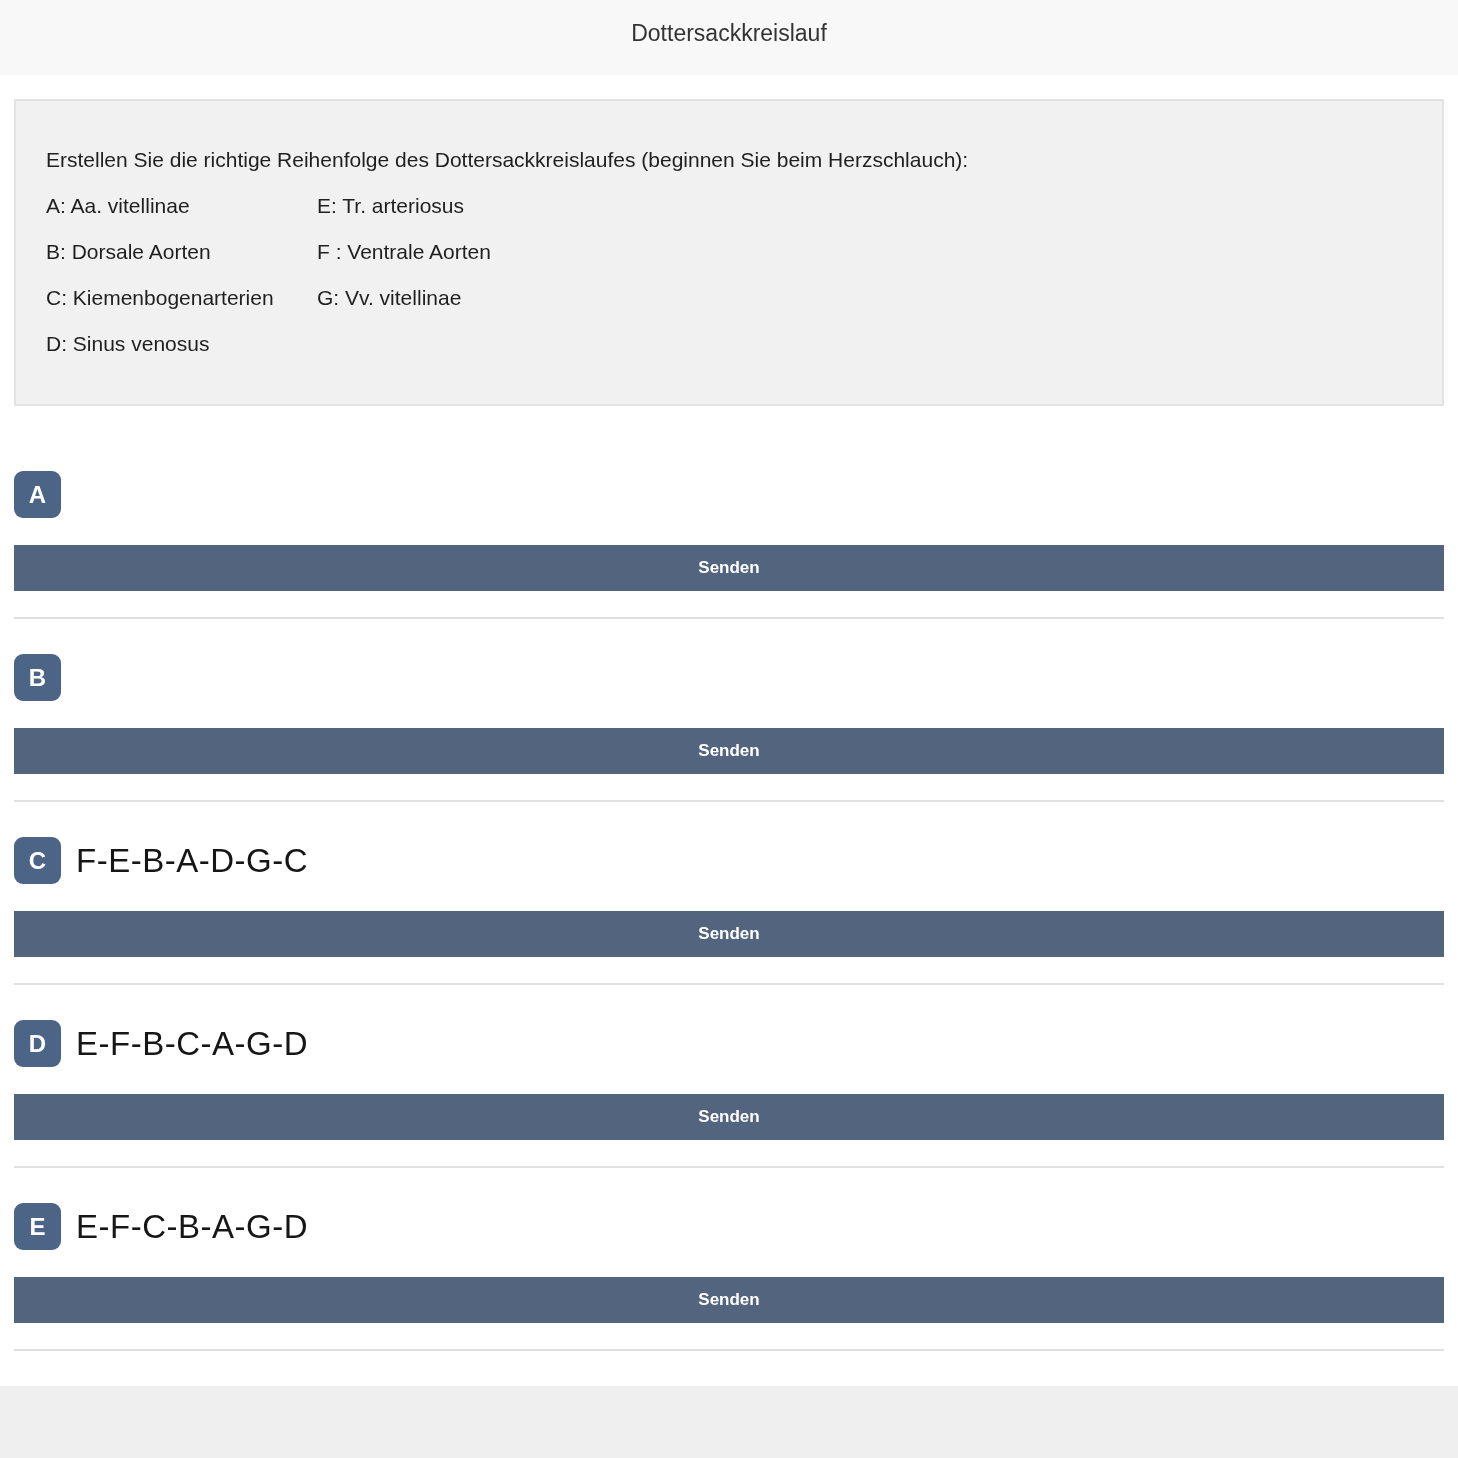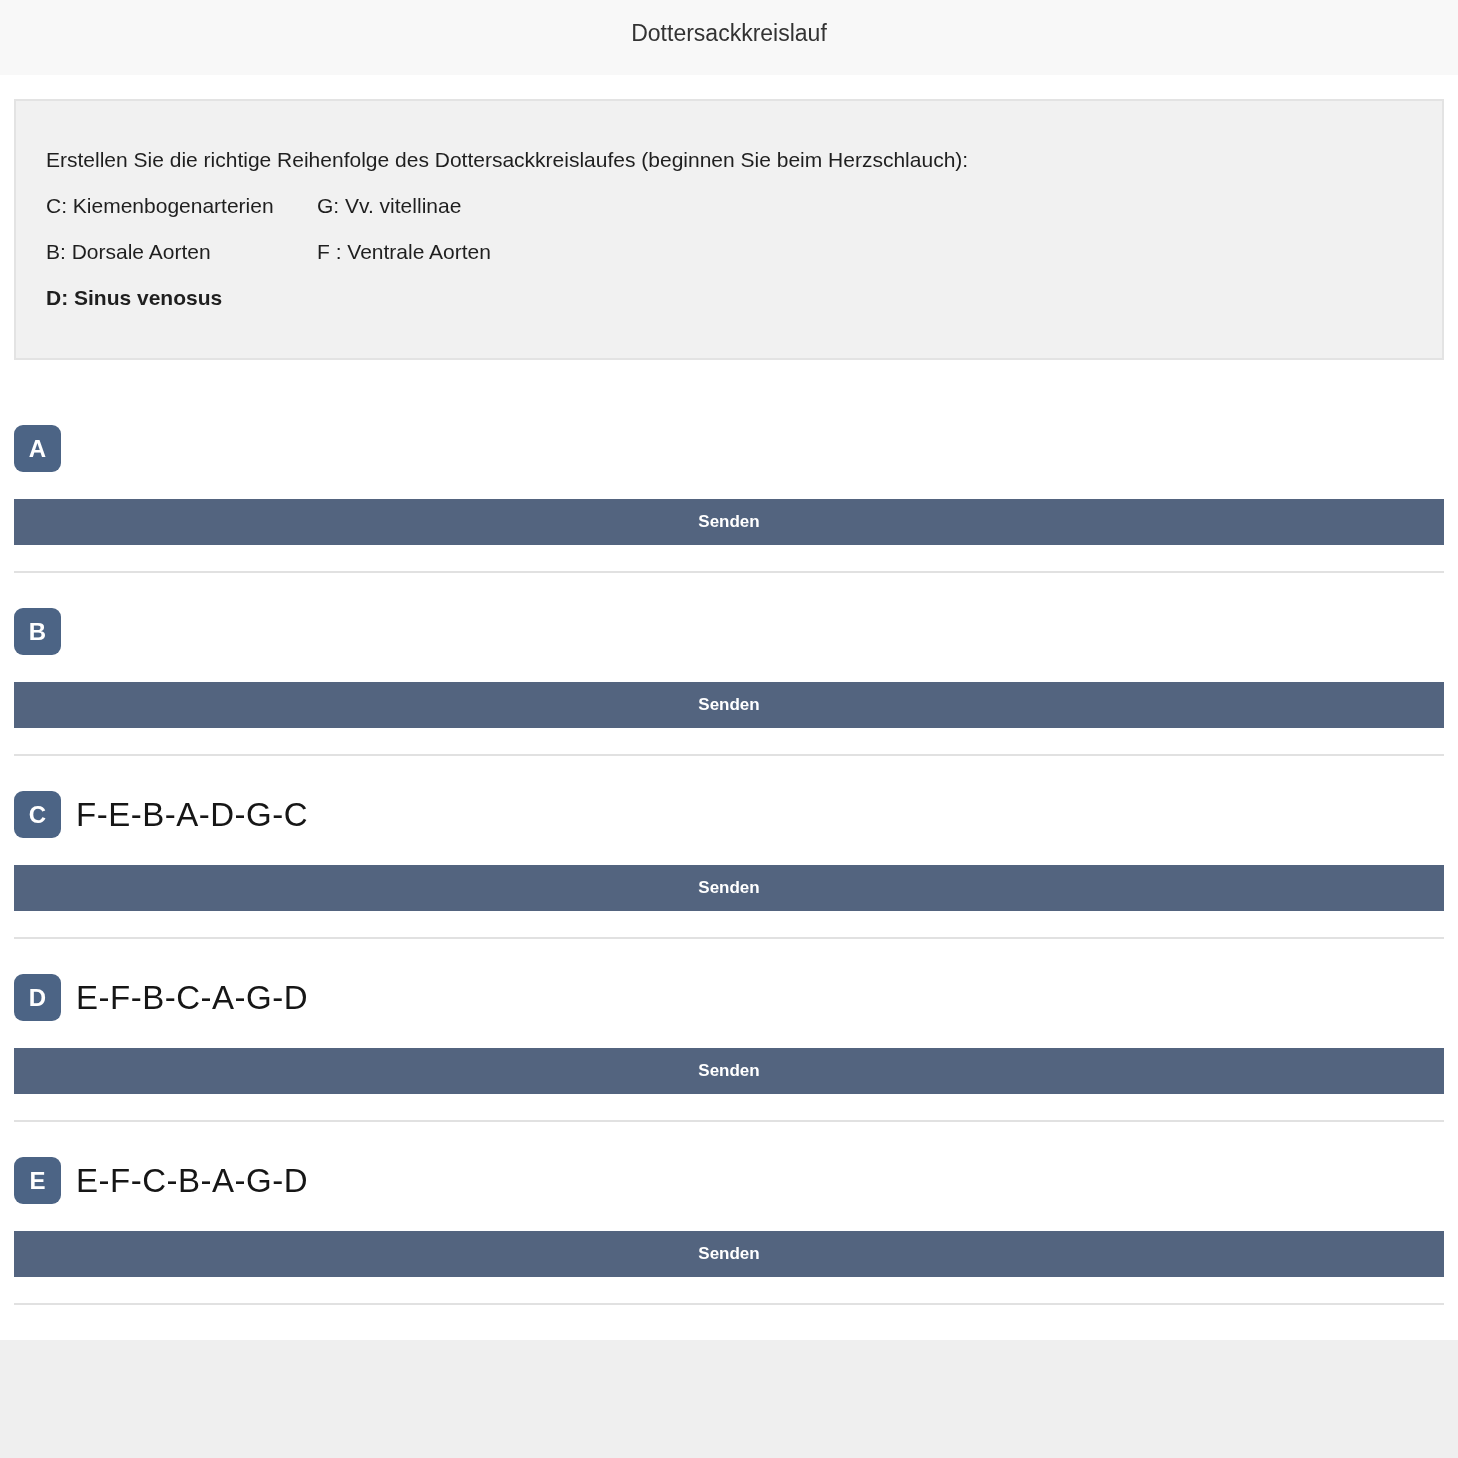--- a/index.html
+++ b/index.html
@@ -42,21 +42,21 @@
     margin: 0 0 16px 0;
     color: #1f1f1f;
   }
   .definition-row {
     display: flex;
     font-size: 21px;
     line-height: 30px;
     margin-bottom: 16px;
     color: #1f1f1f;
   }
-  .definition-row:last-child { margin-bottom: 0; font-weight: bold; }
+  .definition-row:last-child { margin-bottom: 0; }
   .definition-left { width: 271px; flex: 0 0 auto; }
   .definition-right { flex: 1 1 auto; }
 
   
   .answers { flex: 1 1 auto; }
   .answer-block { margin: 0 14px; }
   .answer-block.first { margin-top: 65px; }
   .answer-head {
     height: 47px;
     display: flex;
@@ -114,26 +114,30 @@
 </head>
 <body>
 
 <header class="page-header">
   <div class="page-title">Dottersackkreislauf</div>
 </header>
 
 <section class="question-box">
   <p class="question-prompt">Erstellen Sie die richtige Reihenfolge des Dottersackkreislaufes (beginnen Sie beim Herzschlauch):</p>
   <div class="definition-row">
-    <span class="definition-left">C: Kiemenbogenarterien</span>
-    <span class="definition-right">G: Vv. vitellinae</span>
+    <span class="definition-left">A: Aa. vitellinae</span>
+    <span class="definition-right">E: Tr. arteriosus</span>
   </div>
   <div class="definition-row">
     <span class="definition-left">B: Dorsale Aorten</span>
     <span class="definition-right">F : Ventrale Aorten</span>
+  </div>
+  <div class="definition-row">
+    <span class="definition-left">C: Kiemenbogenarterien</span>
+    <span class="definition-right">G: Vv. vitellinae</span>
   </div>
   <div class="definition-row">
     <span class="definition-left">D: Sinus venosus</span>
     <span class="definition-right"></span>
   </div>
 </section>
 
 <main class="answers">
 
   <div class="answer-block first">

